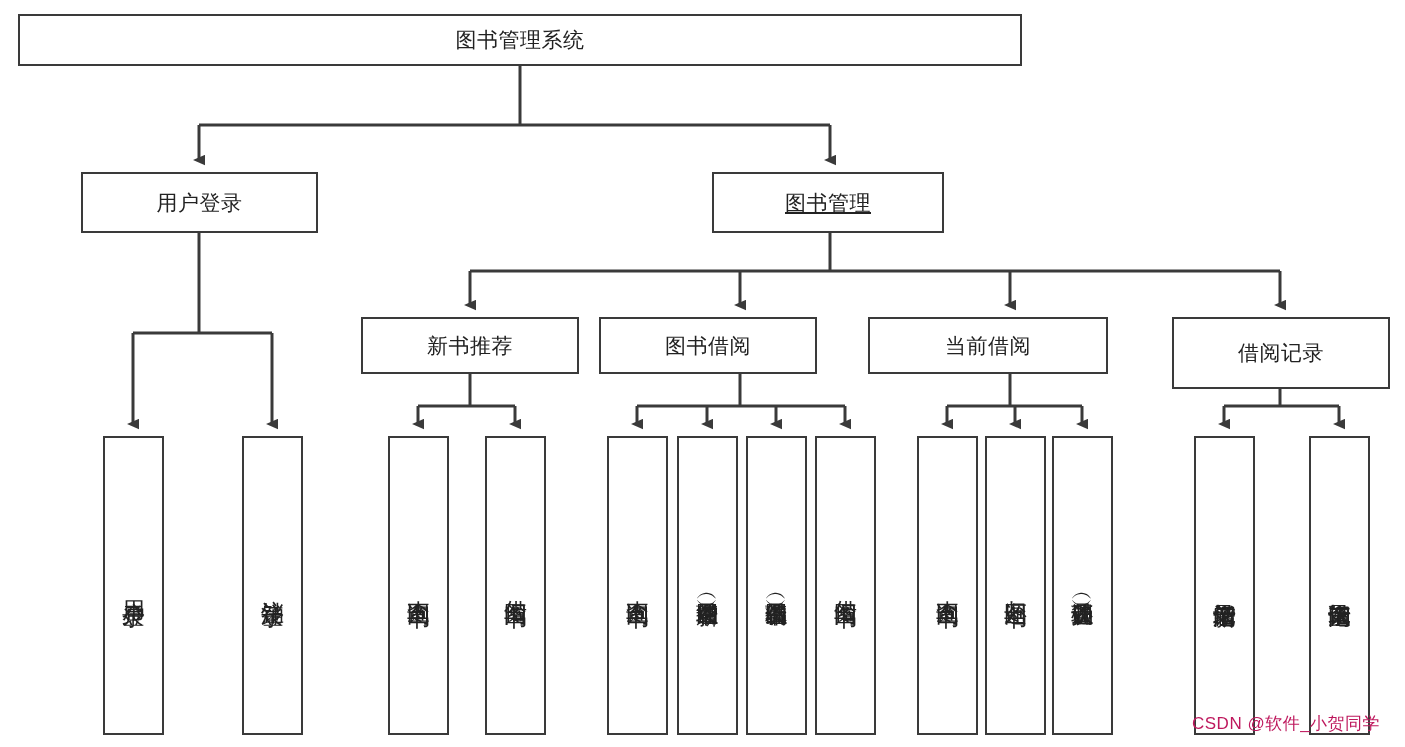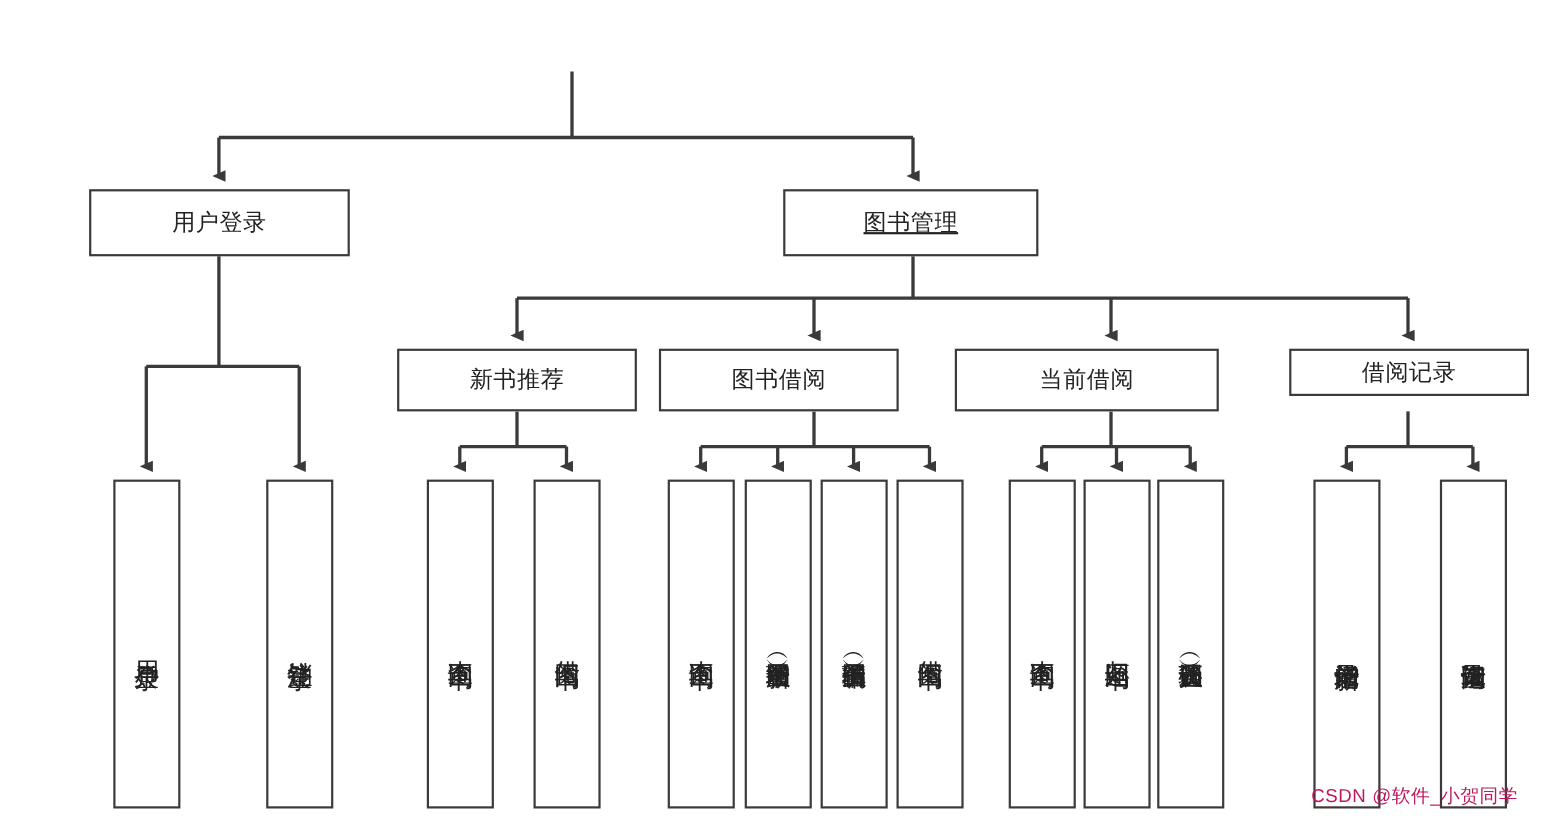--- a/index.html
+++ b/index.html
@@ -112,38 +112,41 @@
       <path d="M1015,406 L1015,424" marker-end="url(#arrow)"></path>
       <path d="M1082,406 L1082,424" marker-end="url(#arrow)"></path>
 
       <path d="M1280,374 L1280,406"></path>
       <path d="M1224,406 L1339,406"></path>
       <path d="M1224,406 L1224,424" marker-end="url(#arrow)"></path>
       <path d="M1339,406 L1339,424" marker-end="url(#arrow)"></path>
     </g>
   </svg>
 
+  <div class="node horiz" style="left:18px; top:14px; width:1004px; height:52px;">
+    <span>图书管理系统</span>
+  </div>
 
   <div class="node horiz" style="left:81px; top:172px; width:237px; height:61px;">
     <span>用户登录</span>
   </div>
   <div class="node horiz" style="left:712px; top:172px; width:232px; height:61px;text-decoration:underline;">
     <span>图书管理</span>
   </div>
 
   <div class="node horiz" style="left:361px; top:317px; width:218px; height:57px;">
     <span>新书推荐</span>
   </div>
   <div class="node horiz" style="left:599px; top:317px; width:218px; height:57px;">
     <span>图书借阅</span>
   </div>
   <div class="node horiz" style="left:868px; top:317px; width:240px; height:57px;">
     <span>当前借阅</span>
   </div>
-  <div class="node horiz" style="left:1172px; top:317px; width:218px; height:43px;">
+  <div class="node horiz" style="left:1172px; top:317px; width:218px; height:72px;">
     <span>借阅记录</span>
   </div>
 
   <div class="node vert" style="left:103px; top:436px; width:61px; height:299px;">
     <span class="vtext">用户登录</span>
   </div>
   <div class="node vert" style="left:242px; top:436px; width:61px; height:299px;">
     <span class="vtext">注销登录</span>
   </div>
 

